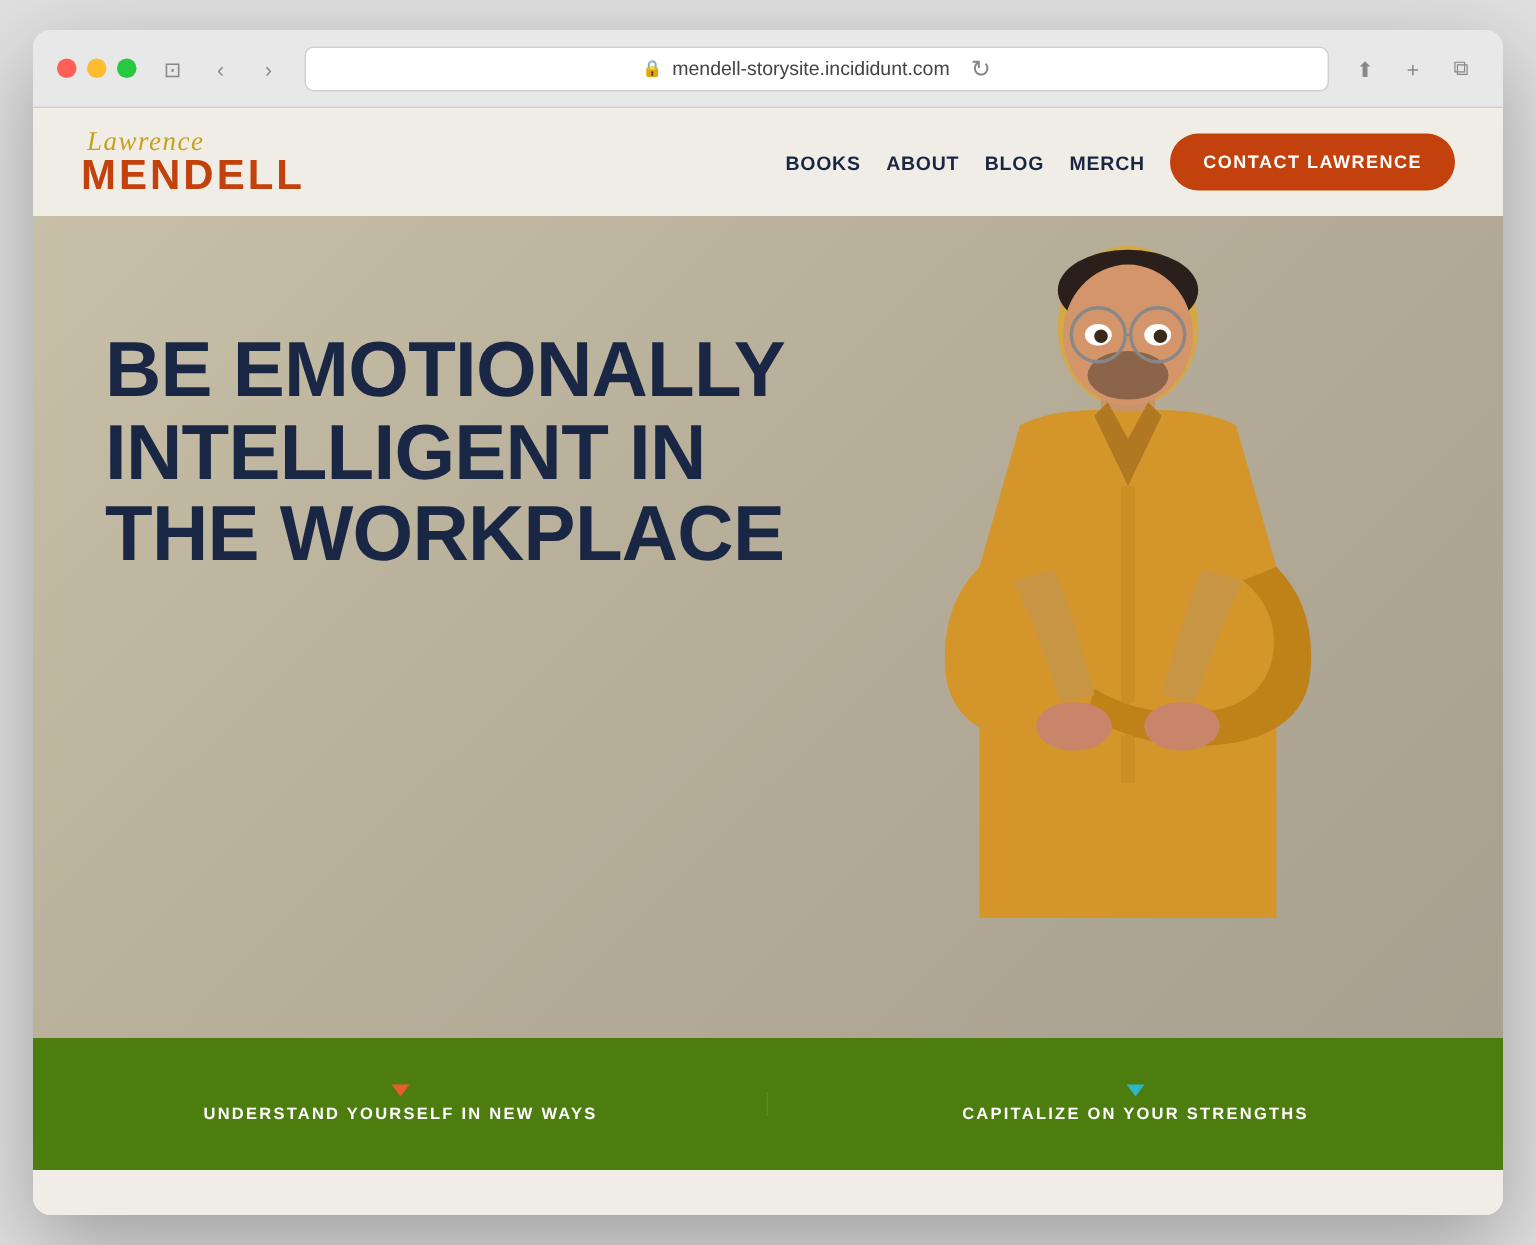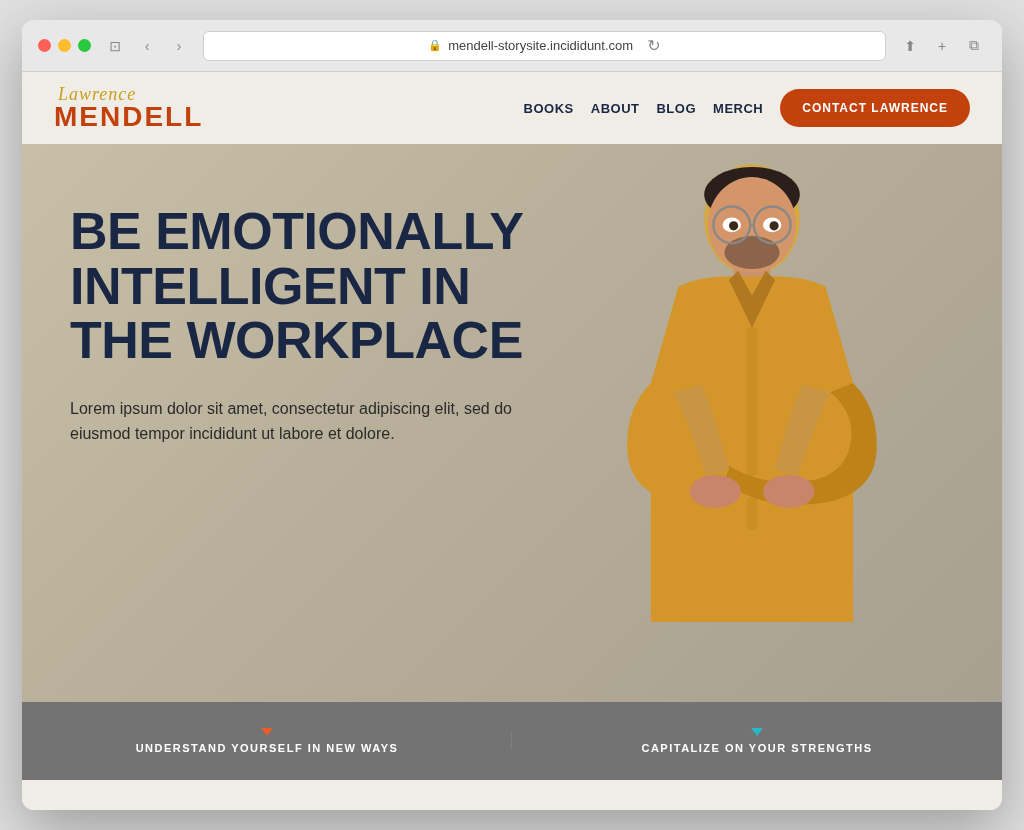--- a/index.html
+++ b/index.html
@@ -219,20 +219,21 @@
     }
 
     .hero-headline {
       font-size: 52px;
       font-weight: 900;
       color: #1a2744;
       line-height: 1.05;
       text-transform: uppercase;
       letter-spacing: -0.5px;
       margin-bottom: 28px;
+      margin-top: 16px;
     }
 
     .hero-subtext {
       font-size: 16px;
       color: #2a2a2a;
       line-height: 1.6;
       margin-bottom: 36px;
       max-width: 460px;
     }
 
@@ -245,22 +246,22 @@
       font-size: 13px;
       font-weight: 700;
       letter-spacing: 1.5px;
       text-transform: uppercase;
       cursor: pointer;
       display: inline-block;
     }
 
     
     .bottom-bar {
-      background: #737373;
-      height: 78px;
+      background: #4d7c0f;
+      height: 88px;
       display: flex;
       align-items: center;
       flex-shrink: 0;
     }
 
     .bottom-bar-items {
       display: flex;
       width: 100%;
     }
 
@@ -415,21 +416,20 @@
           <path d="M 255 270 Q 240 300 220 360 L 195 355 Q 210 295 225 262 Z" fill="#c89545"></path>
         </svg>
       </div>
 
       <div class="hero-text">
         <h1 class="hero-headline">
           <span>BE EMOTIONALLY</span><br>
           <span>INTELLIGENT IN</span><br>
           <span>THE WORKPLACE</span>
         </h1>
-        <p class="hero-subtext">Lorem ipsum dolor sit amet, consectetur adipiscing elit, sed do eiusmod tempor incididunt ut labore et dolore.</p>
       </div>
     </div>
 
     <div class="bottom-bar">
       <div class="bottom-bar-items">
         <div class="bottom-bar-item">
           <div class="bar-arrow bar-arrow-orange"></div>
           <span class="bar-label">UNDERSTAND YOURSELF IN NEW WAYS</span>
         </div>
         <div class="bottom-bar-item">

